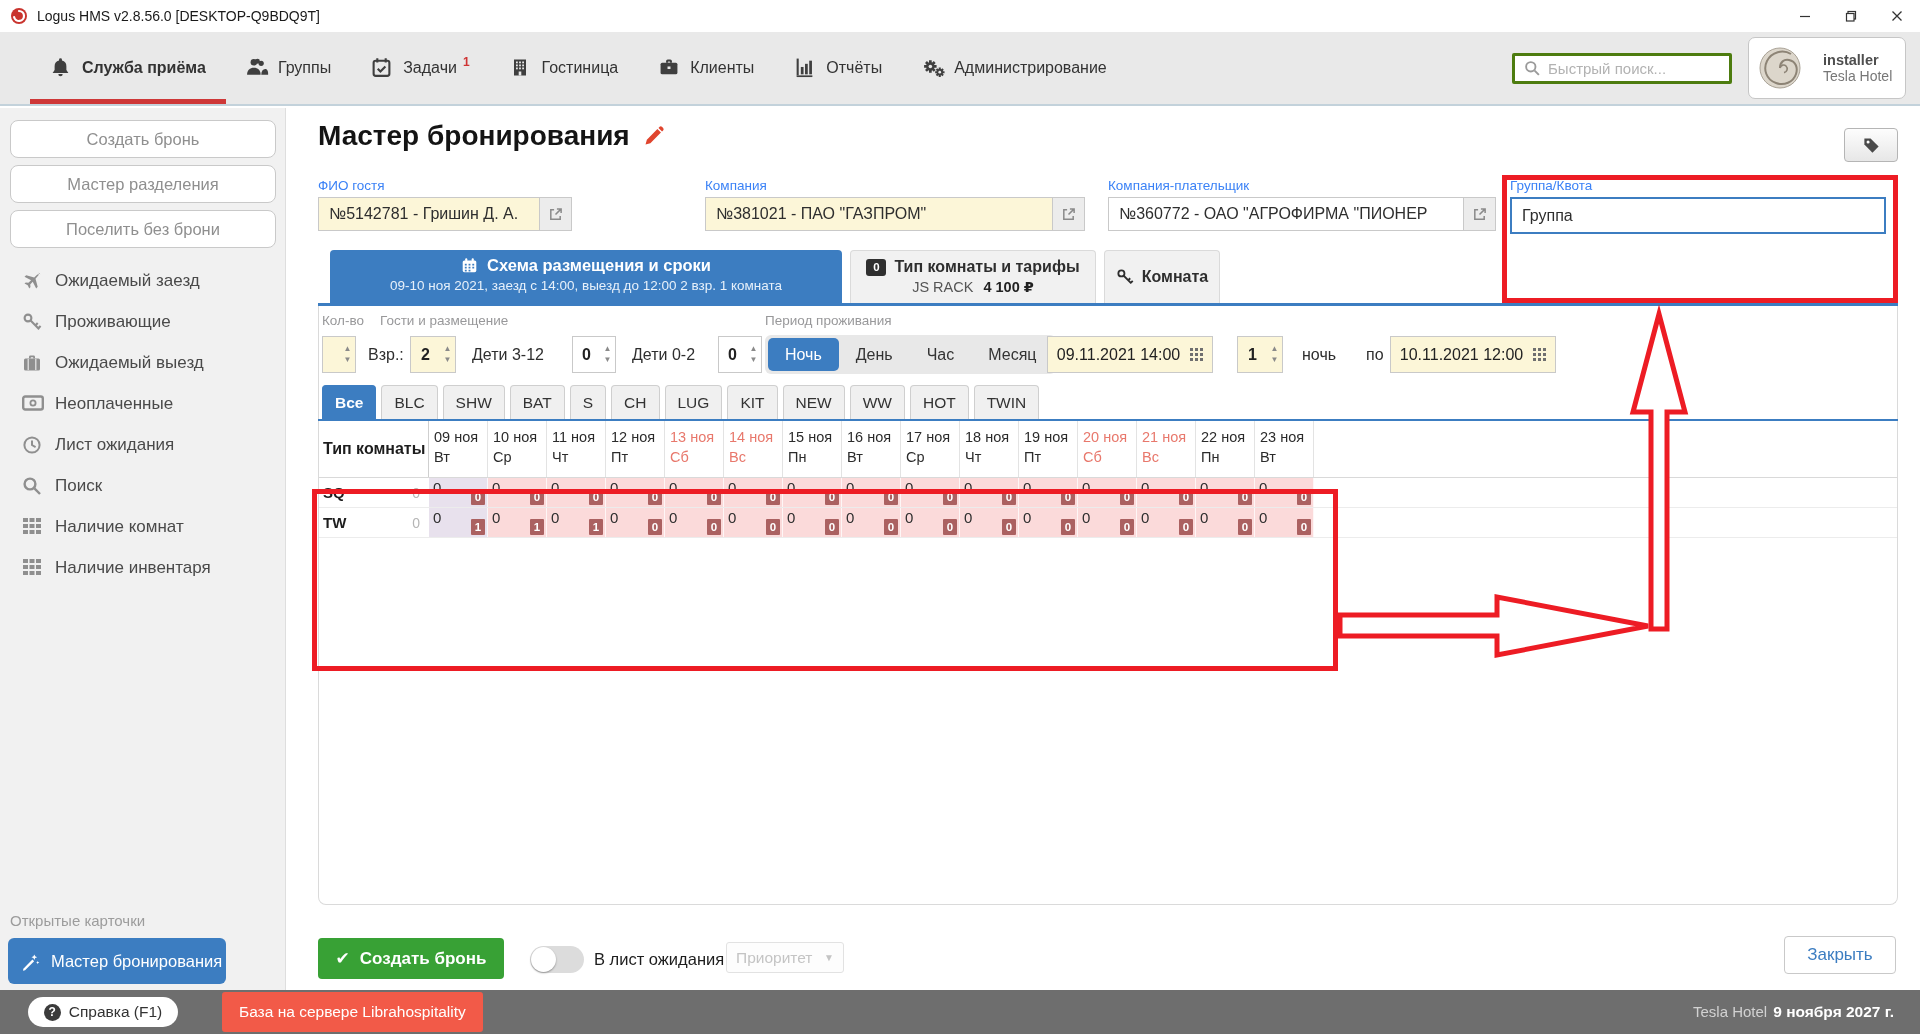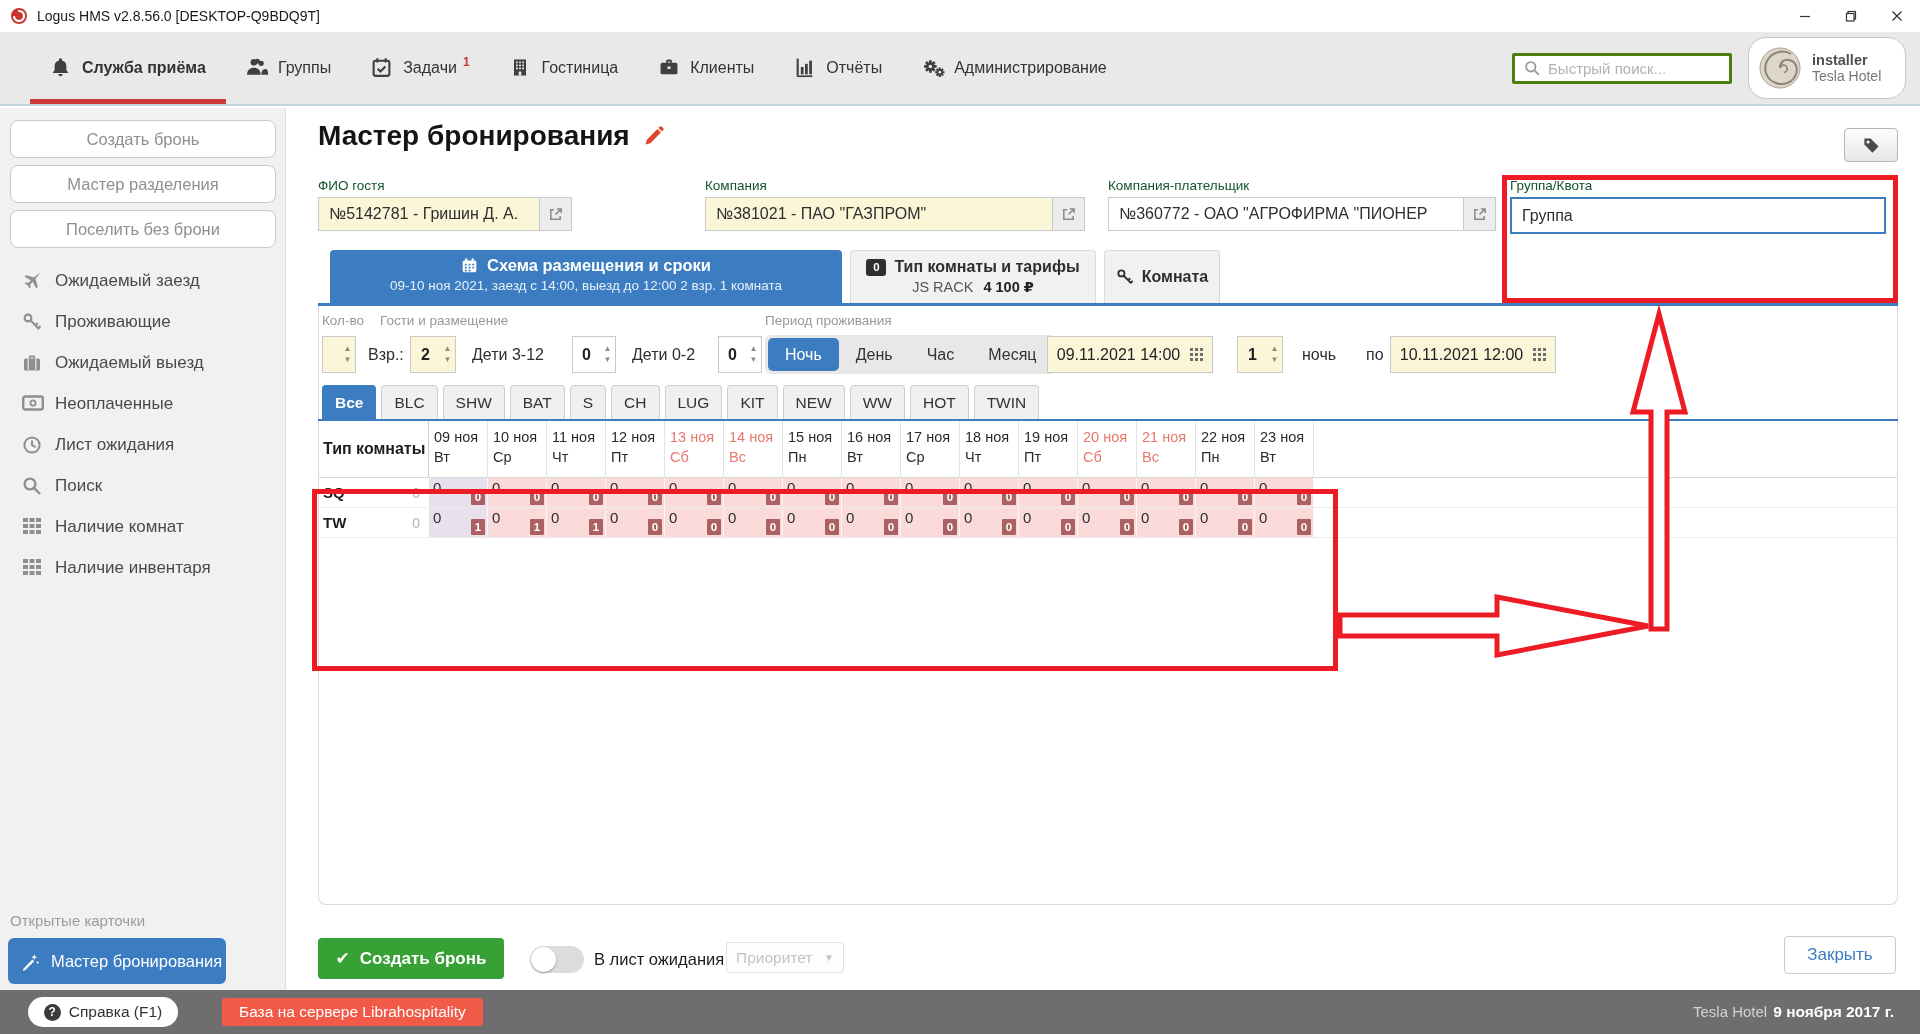--- a/index.html
+++ b/index.html
@@ -28,22 +28,22 @@
   .nav-item.active { font-weight:bold; }
   .nav-item.active::after { content:""; position:absolute; left:0; right:0; bottom:0;
     height:5px; background:#ce3838; }
   .nav-item sup { color:#cf3434; font-weight:bold; font-size:12px; margin-left:-4px; transform:translateY(-6px); }
   .nav-right { margin-left:auto; display:flex; align-items:center; }
   .searchbox { width:220px; height:31px; background:#fff; border:3px solid #4d7c0f; border-radius:2px;
     display:flex; align-items:center; gap:7px; padding:0 9px; }
   .searchbox input { border:none; outline:none; flex:1; font-size:15px; color:#444;
     font-family:inherit; background:transparent; }
   .searchbox input::placeholder { color:#b2b2b2; }
-  .usercard { width:158px; height:62px; background:#fff; border:1px solid #c6c6c6; border-radius:18px;
-    margin:0 14px 0 16px; display:flex; align-items:center; gap:9px; padding:0 8px; }
+  .usercard { width:158px; height:62px; background:#fff; border:1px solid #c6c6c6; border-radius:7px;
+    margin:0 14px 0 16px; display:flex; align-items:center; gap:20px; padding:0 8px; }
   .usercard .uname { font-size:14.5px; font-weight:bold; color:#4e4e4e; }
   .usercard .uhotel { font-size:14px; color:#777; }
 
   
   .sidebar { position:absolute; left:0; top:108px; width:286px; bottom:44px; background:#f1f1f1;
     border-right:1px solid #dedede; }
   .side-btn { position:absolute; left:10px; width:266px; height:38px; background:#fff;
     border:1px solid #c9c9c9; border-radius:8px; color:#8f8f8f; font-size:16.5px;
     display:flex; align-items:center; justify-content:center; cursor:pointer; }
   .side-menu { position:absolute; top:152px; left:0; width:100%; }
@@ -55,35 +55,35 @@
     background:#3c7dc1; border-radius:6px; color:#fff; font-size:16.5px; display:flex;
     align-items:center; gap:11px; padding-left:13px; cursor:pointer; }
 
   
   .statusbar { position:absolute; left:0; bottom:0; width:100%; height:44px; background:#6e6e6e;
     display:flex; align-items:center; padding:0 26px 0 28px; }
   .help-btn { width:150px; height:30px; background:#fff; border-radius:15px; display:flex;
     align-items:center; justify-content:center; gap:8px; font-size:15.5px; color:#333; cursor:pointer; }
   .qmark { width:17px; height:17px; border-radius:50%; background:#3b3b3b; color:#fff;
     font-size:12px; font-weight:bold; display:flex; align-items:center; justify-content:center; }
-  .db-btn { margin-left:44px; height:28px; padding:0 17px; background:#f25a48; border-radius:3px;
+  .db-btn { margin-left:44px; height:40px; padding:0 17px; background:#f25a48; border-radius:3px;
     color:#fff; font-size:15.5px; display:flex; align-items:center; cursor:pointer; }
   .status-right { margin-left:auto; font-size:15px; color:#d2d2d2; }
   .status-right b { color:#fff; font-size:15.5px; margin-left:6px; }
 
   
   .main { position:absolute; left:286px; top:108px; width:1634px; bottom:44px; background:#fff; }
   .page-title-row { position:absolute; left:32px; top:12px; display:flex; align-items:center; gap:13px; }
   .page-title { font-size:28px; font-weight:bold; color:#141414; }
   .tag-btn { position:absolute; right:22px; top:20px; width:54px; height:34px;
     background:linear-gradient(#fdfdfd,#e7e7e7); border:1px solid #b5b5b5; border-radius:4px;
     display:flex; align-items:center; justify-content:center; cursor:pointer; }
 
   .fgroup { position:absolute; top:70px; }
-  .flabel { font-size:13.5px; color:#14532d; margin-bottom:4px; }
+  .flabel { font-size:13.5px; color:#3b82f6; margin-bottom:4px; }
   .frow { display:flex; }
   .finput { height:34px; border:1px solid #c9c9c9; background:#fcf6d8; font-size:16px; color:#2e2e2e;
     display:flex; align-items:center; padding:0 10px; white-space:nowrap; overflow:hidden; }
   .finput.white { background:#fff; }
   .extbtn { width:32px; height:34px; background:#ececec; border:1px solid #c9c9c9; border-left:none;
     display:flex; align-items:center; justify-content:center; cursor:pointer; }
   .group-input { width:376px; height:37px; border:2px solid #3c7dc1; background:#fff; font-size:16px;
     color:#2e2e2e; display:flex; align-items:center; padding:0 10px; }
   .group-dd { position:absolute; left:0; top:129px; width:376px; height:56px; background:#b4b4b4;
     padding:5px 9px 0 9px; cursor:pointer; }
@@ -832,21 +832,21 @@
     <div class="close-btn">Закрыть</div>
   </div>
 
   <div class="statusbar">
     <div class="help-btn">
       <span class="qmark">?</span>
       <span>Справка (F1)</span>
     </div>
     <div class="db-btn">База на сервере Librahospitality</div>
     <div class="status-right">
-      <span>Tesla Hotel</span><b>9 ноября 2017 г.</b>
+      <span>Tesla Hotel</span><b>9 ноября 2027 г.</b>
     </div>
   </div>
 
   <div class="ann-box ann-table"></div>
   <div class="ann-box ann-group"></div>
   <svg class="ann-arrows">
     <polygon points="1340,615 1497,615 1497,597 1648,626 1497,655 1497,636 1340,636" fill="#ffffff" stroke="#ed1c24" stroke-width="5"></polygon>
     <polygon points="1651,629 1651,412 1633,412 1659,314 1685,412 1667,412 1667,629" fill="#ffffff" stroke="#ed1c24" stroke-width="5"></polygon>
   </svg>
 </div>

